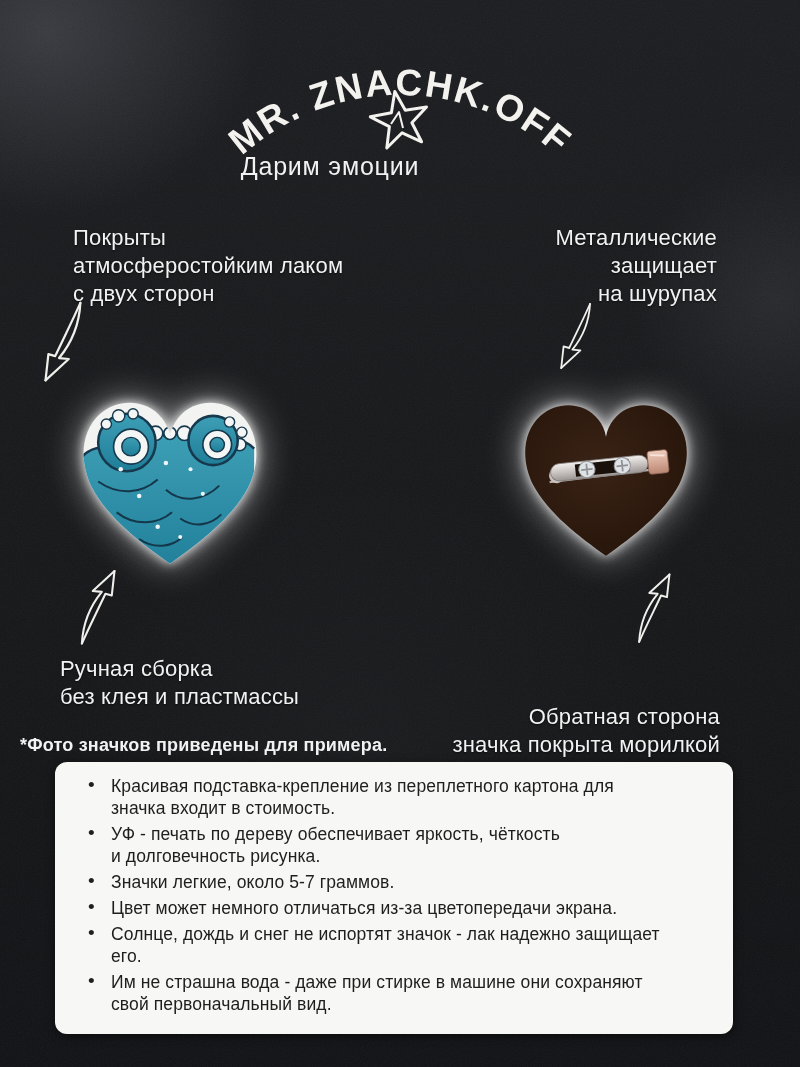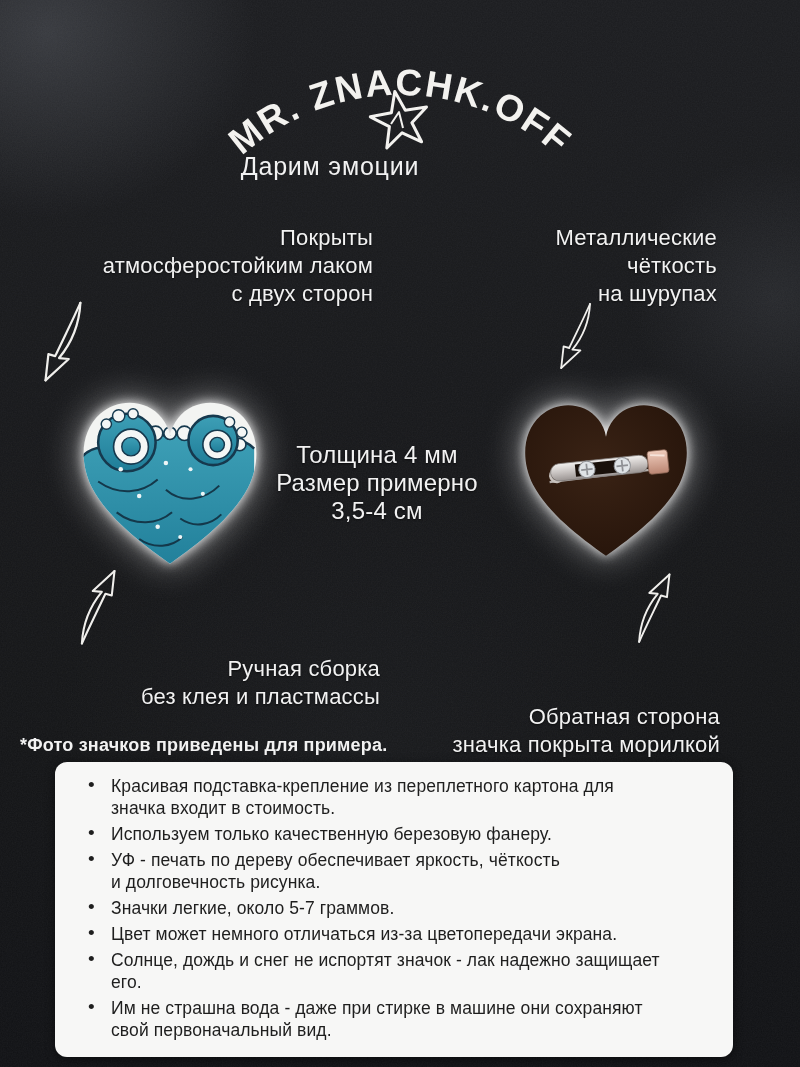--- a/index.html
+++ b/index.html
@@ -8,21 +8,21 @@
     font-family:"Liberation Sans",sans-serif;color:#f2f2f2;
     background:
       radial-gradient(42% 28% at 6% 3%, rgba(130,135,145,0.28), transparent 62%),
       radial-gradient(30% 22% at 97% 28%, rgba(115,120,130,0.16), transparent 60%),
       radial-gradient(55% 35% at 45% 70%, rgba(95,100,110,0.07), transparent 70%),
       linear-gradient(#1b1c1f,#131416 70%,#101114);
   }
   .noise{position:absolute;inset:0;width:100%;height:100%;opacity:.55;pointer-events:none;}
   .abs{position:absolute;}
   .callout{font-size:22px;line-height:28px;white-space:pre-line;letter-spacing:.2px;
-    text-shadow:0 1px 2px rgba(0,0,0,.6);text-align:right;}
+    text-shadow:0 1px 2px rgba(0,0,0,.6);}
   .right{text-align:right;}
   .center{text-align:center;}
   #tagline{left:0;top:152px;width:660px;text-align:center;font-size:25px;letter-spacing:.8px;}
   #dimensions{left:240px;top:441px;width:274px;font-size:24px;line-height:28px;}
   #note{left:20px;top:735px;width:700px;text-align:left;font-size:18px;font-weight:bold;
     letter-spacing:.2px;}
   #panel{
     left:55px;top:762px;width:678px;min-height:272px;box-sizing:border-box;
     background:#f7f7f6;border-radius:12px;color:#1e1e1e;
     padding:13px 22px 12px 30px;box-shadow:0 2px 10px rgba(0,0,0,.5);
@@ -68,21 +68,21 @@
     </g>
   </svg>
 
   <div id="tagline" class="abs">Дарим эмоции</div>
 
   <div class="abs callout" style="left:73px;top:224px;width:300px;">Покрыты
 атмосферостойким лаком
 с двух сторон</div>
 
   <div class="abs callout right" style="right:83px;top:224px;width:300px;">Металлические
-чёткость
+защищает
 на шурупах</div>
 
   <svg class="abs arrow flip" style="left:34px;top:298px;" width="54" height="92" viewBox="0 0 48 95">
     <path d="M40,10 L16,32 L26,33 C12,50 5,70 4,90"></path>
     <path d="M40,10 L37,37 L30,35 C21,54 12,72 4,90"></path>
   </svg>
   <svg class="abs arrow flip" style="left:552px;top:300px;" width="44" height="76" viewBox="0 0 48 95">
     <path d="M40,10 L16,32 L26,33 C12,50 5,70 4,90"></path>
     <path d="M40,10 L37,37 L30,35 C21,54 12,72 4,90"></path>
   </svg>
@@ -152,23 +152,20 @@
           <circle cx="96" cy="78" r="2.2"></circle>
           <circle cx="120" cy="84" r="2"></circle>
         <circle cx="70" cy="110" r="2.2"></circle>
           <circle cx="132" cy="108" r="2"></circle>
           <circle cx="88" cy="140" r="2.2"></circle>
         <circle cx="110" cy="150" r="2"></circle>
       </g>
     </g>
   </svg>
 
-  <div id="dimensions" class="abs callout center">Толщина 4 мм
-Размер примерно
-3,5-4 см</div>
 
   <svg class="abs pin" style="left:510px;top:384px;" width="192" height="188" viewBox="0 0 200 190">
     <defs>
       <radialGradient id="wood" cx="0.45" cy="0.4" r="0.8">
         <stop offset="0" stop-color="#3a2315"></stop>
           <stop offset="1" stop-color="#221108"></stop>
       </radialGradient>
       <linearGradient id="metal" x1="0" y1="0" x2="0" y2="1">
         <stop offset="0" stop-color="#f2f0ee"></stop>
           <stop offset="0.5" stop-color="#c9c4c2"></stop>
@@ -203,21 +200,20 @@
 
   <div class="abs callout right" style="right:80px;top:655px;width:340px;margin-top:48px;">Обратная сторона
 значка покрыта морилкой</div>
 
   <div id="note" class="abs">*Фото значков приведены для примера.</div>
 
   <div id="panel" class="abs">
     <ul>
       <li>Красивая подставка-крепление из переплетного картона для
 значка входит в стоимость.</li>
-      <li>Используем только качественную березовую фанеру.</li>
       <li>УФ -  печать по дереву обеспечивает яркость, чёткость
 и долговечность  рисунка.</li>
       <li>Значки легкие, около 5-7 граммов.</li>
       <li>Цвет может немного отличаться из-за цветопередачи экрана.</li>
       <li>Солнце, дождь и снег не испортят значок -  лак надежно защищает
 его.</li>
       <li>Им не страшна вода - даже при стирке в машине они сохраняют
 свой первоначальный вид.</li>
     </ul>
   </div>

